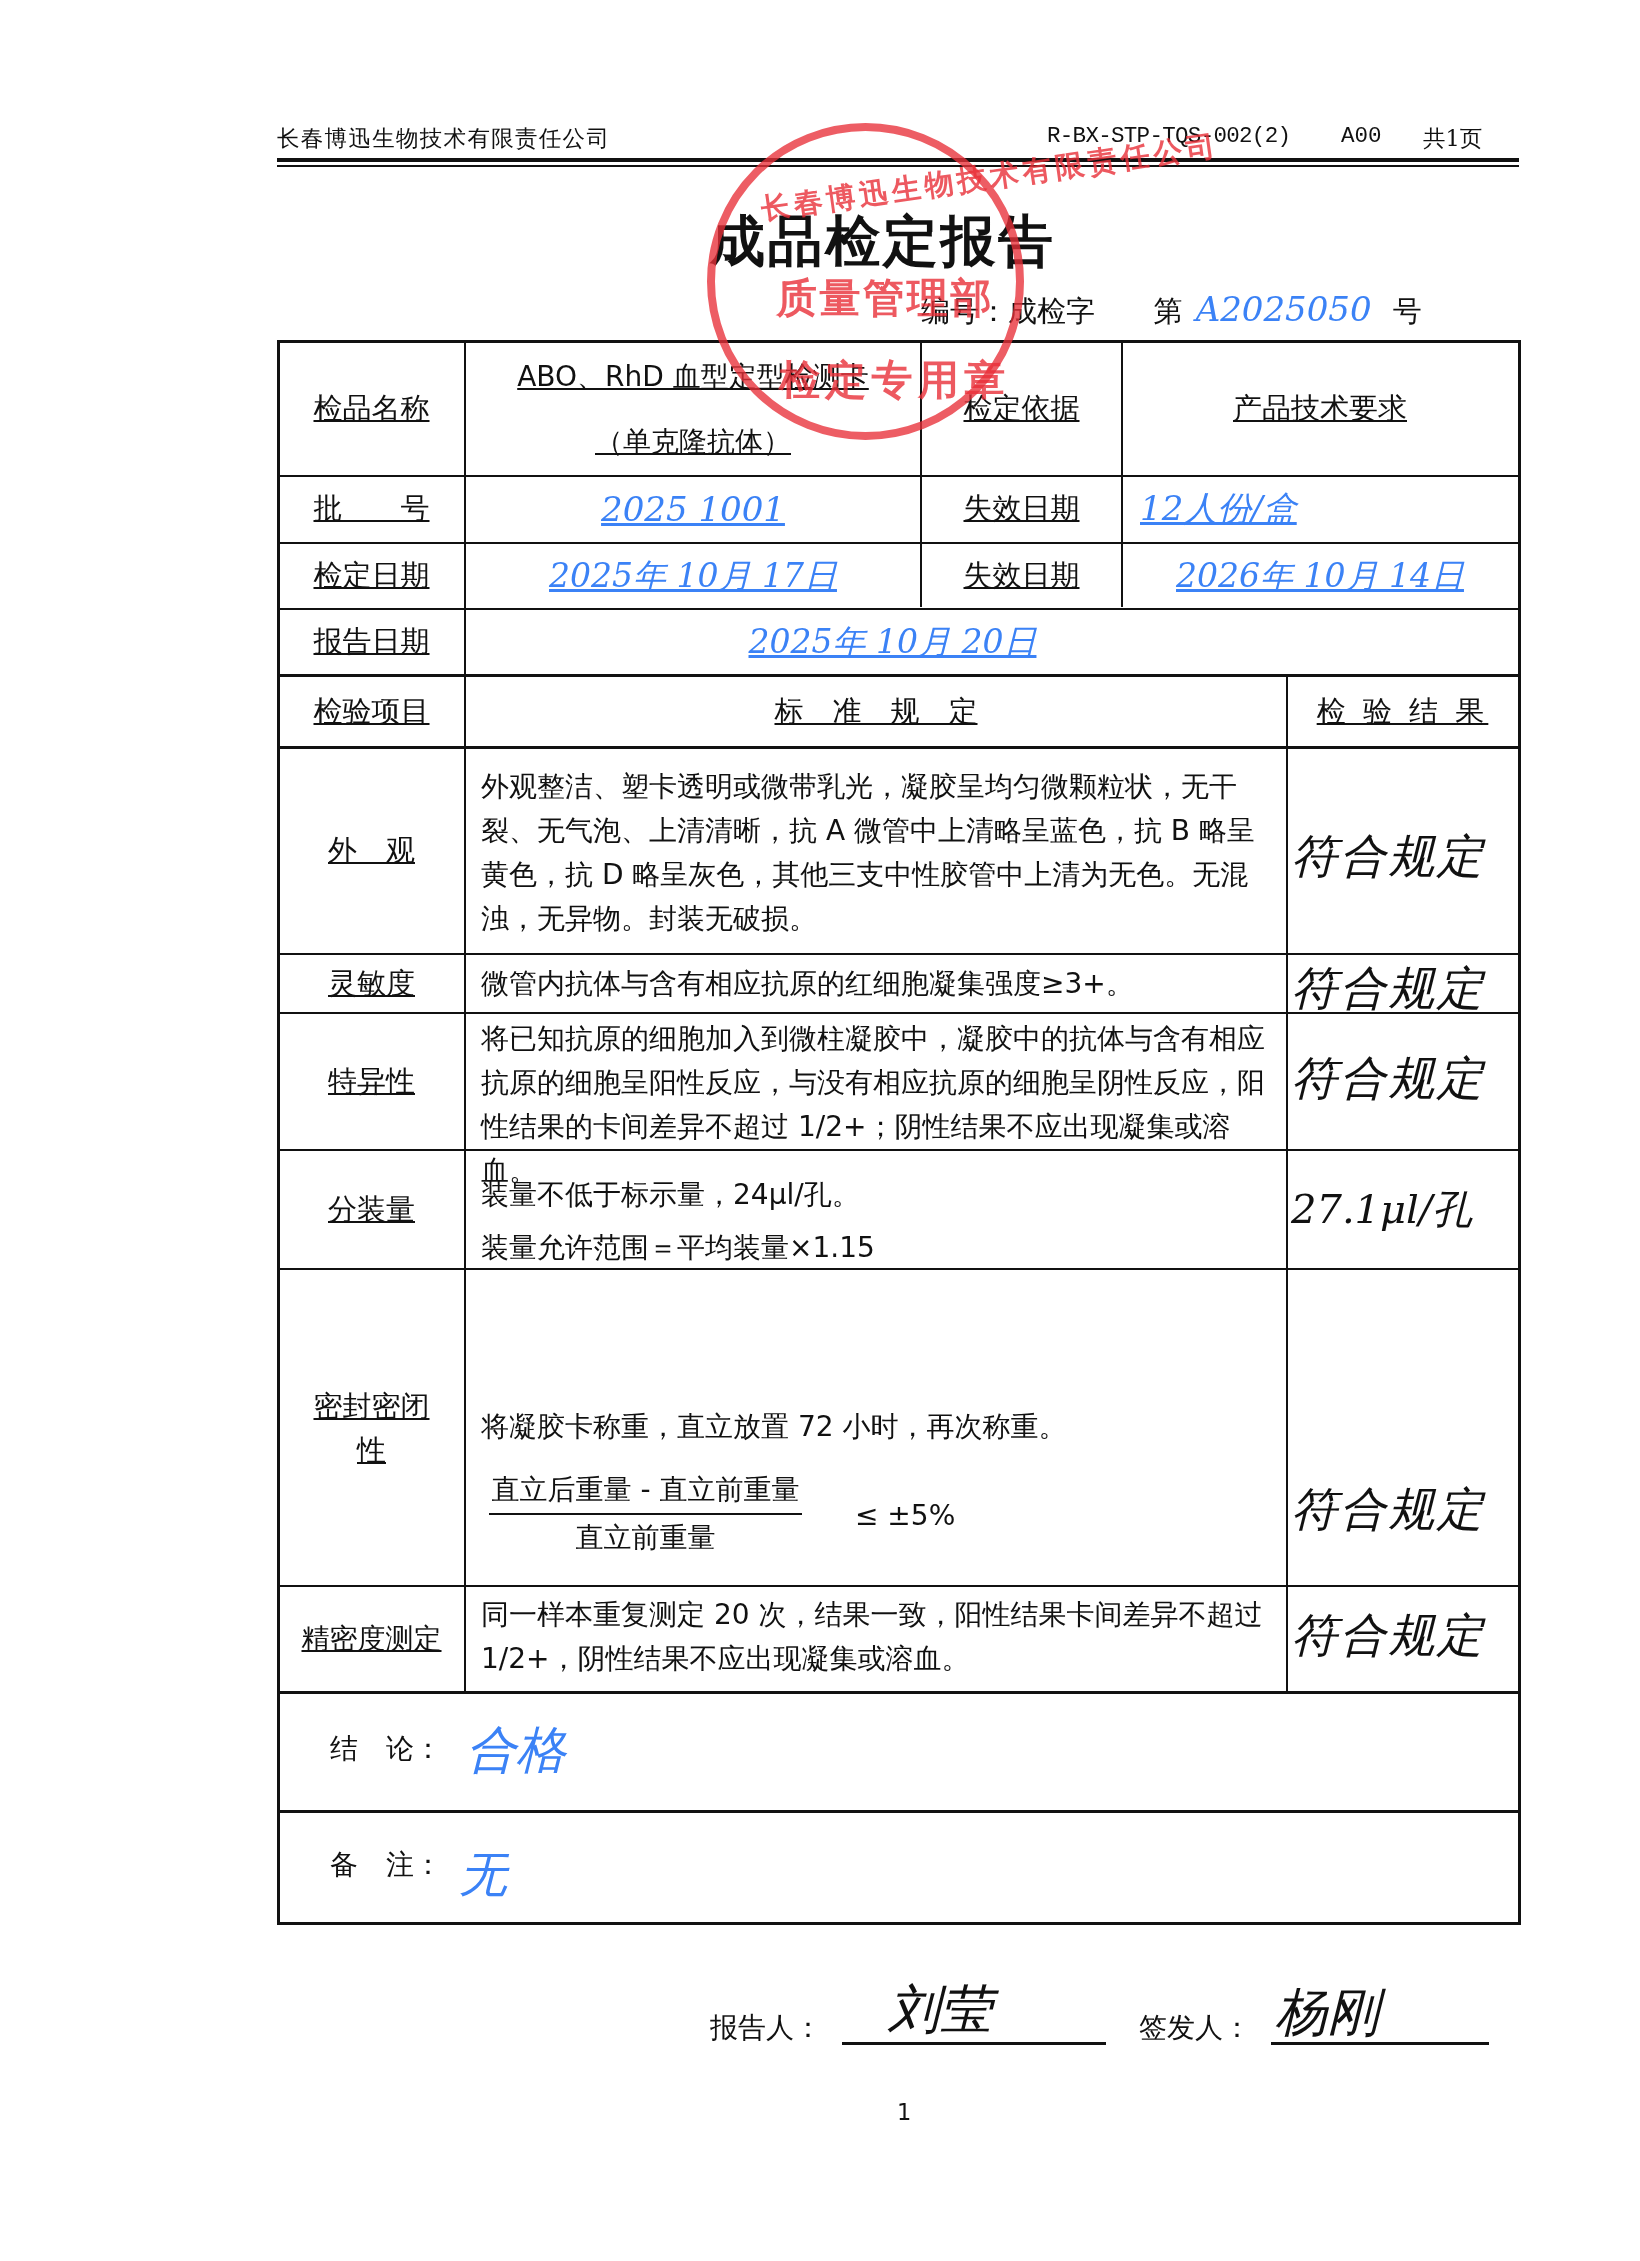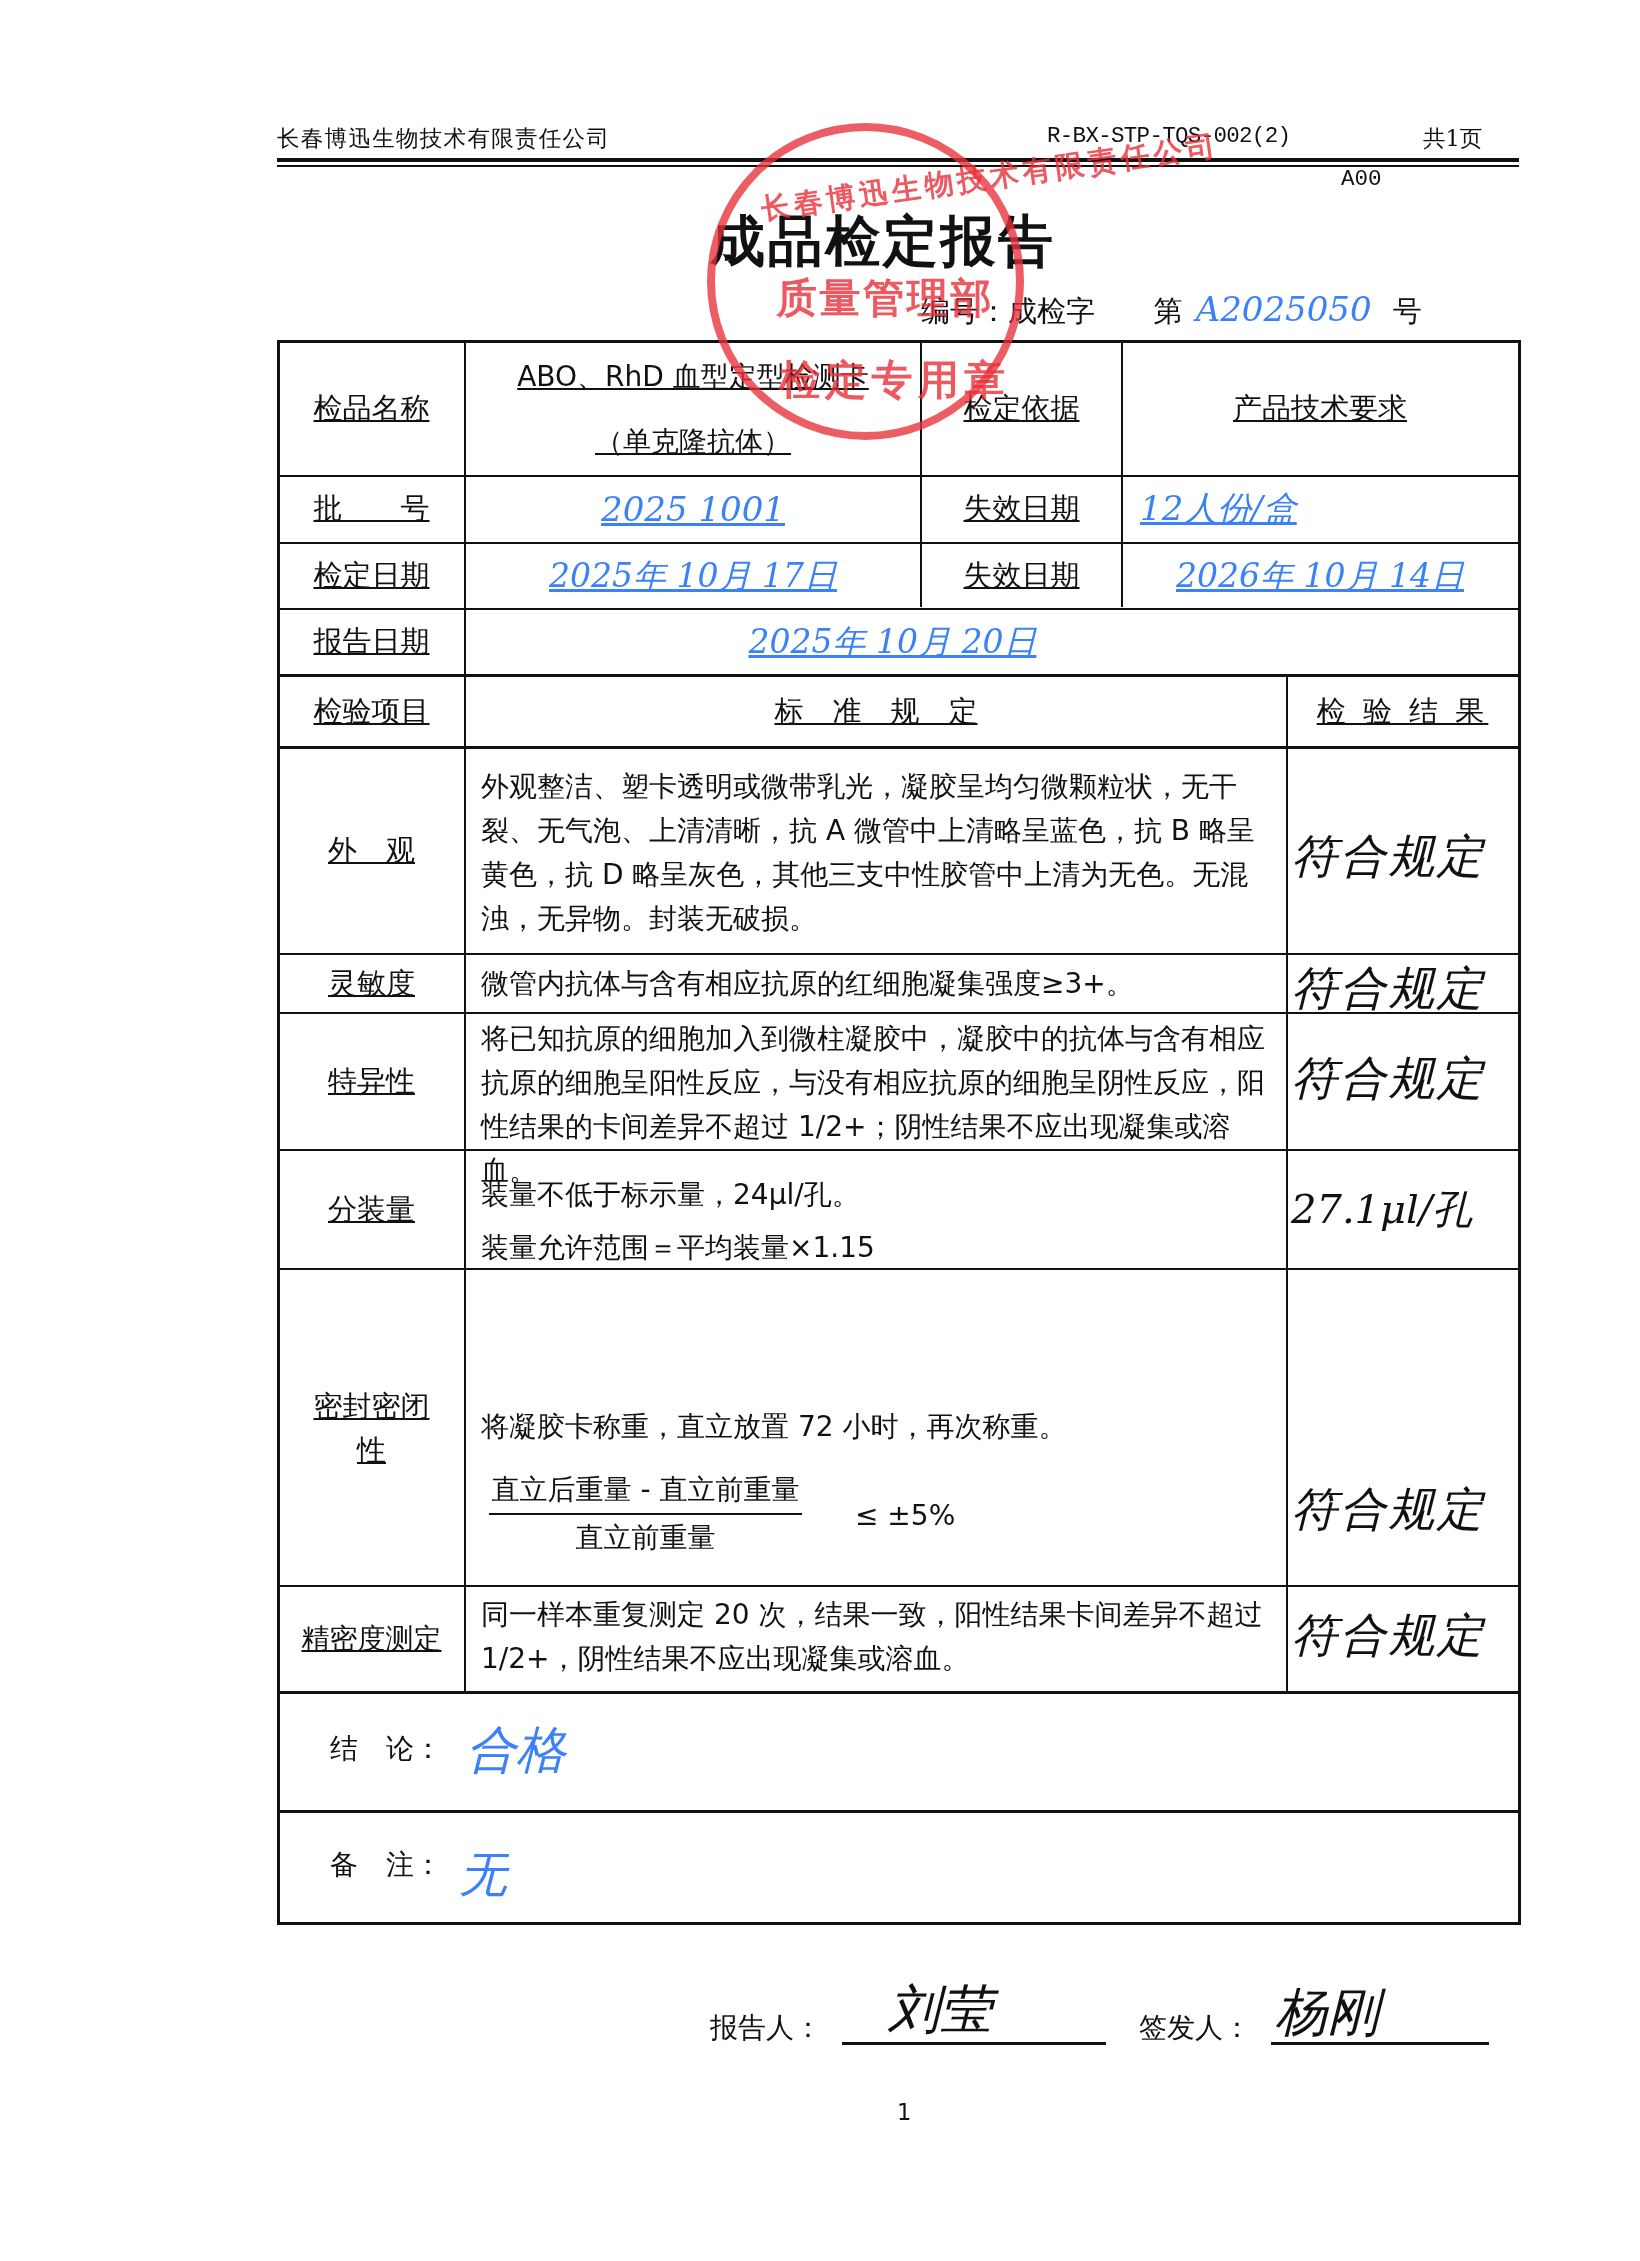--- a/index.html
+++ b/index.html
@@ -3,21 +3,21 @@
 <meta charset="utf-8">
 <style>
   html, body { margin: 0; padding: 0; background: #ffffff; }
   body {
     width: 1640px; height: 2261px; position: relative; overflow: hidden;
     font-family: "DejaVu Sans", "Liberation Sans", sans-serif; color: #111;
   }
   .abs { position: absolute; }
   .hdr-company { left: 277px; top: 123px; font-size: 22.5px; letter-spacing: 1.3px; font-family: "DejaVu Serif", serif; }
   .hdr-code { left: 1047px; top: 123px; font-size: 22.5px; font-family: "Liberation Mono", "DejaVu Sans Mono", monospace; letter-spacing: -0.7px; }
-  .hdr-ver { left: 1341px; top: 123px; font-size: 22.5px; font-family: "Liberation Mono", monospace; margin-top: 43px; }
+  .hdr-ver { left: 1341px; top: 123px; font-size: 22.5px; font-family: "Liberation Mono", monospace; }
   .hdr-pages { left: 1423px; top: 123px; font-size: 22.5px; font-family: "DejaVu Serif", serif; }
   .rule1 { left: 277px; top: 158px; width: 1242px; height: 4px; background: #111; }
   .rule2 { left: 277px; top: 165px; width: 1242px; height: 2px; background: #111; }
 
   .title { left: 710px; top: 205px; font-size: 55px; font-weight: bold; letter-spacing: 2.6px; font-family: "DejaVu Sans", sans-serif; }
   .serial { left: 921px; top: 289px; font-size: 29px; font-family: "DejaVu Sans", sans-serif; }
   .serial .hand { font-family: "DejaVu Serif", serif; font-style: italic; font-size: 34px; margin: 0 12px 0 4px; }
 
   
   .h { position: absolute; background: #111; height: 2px; }

